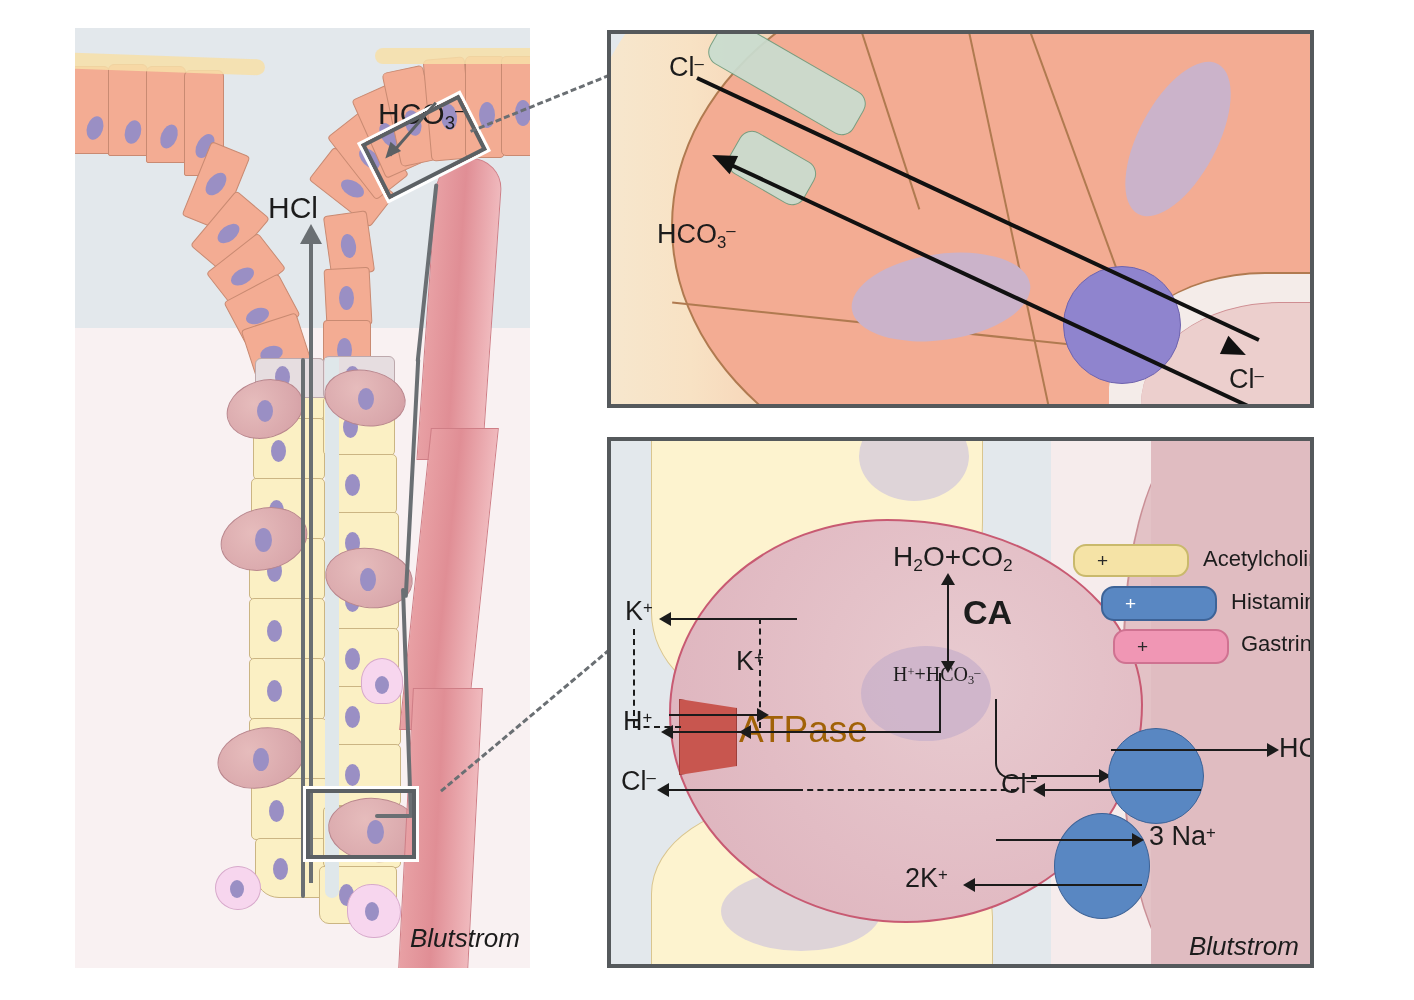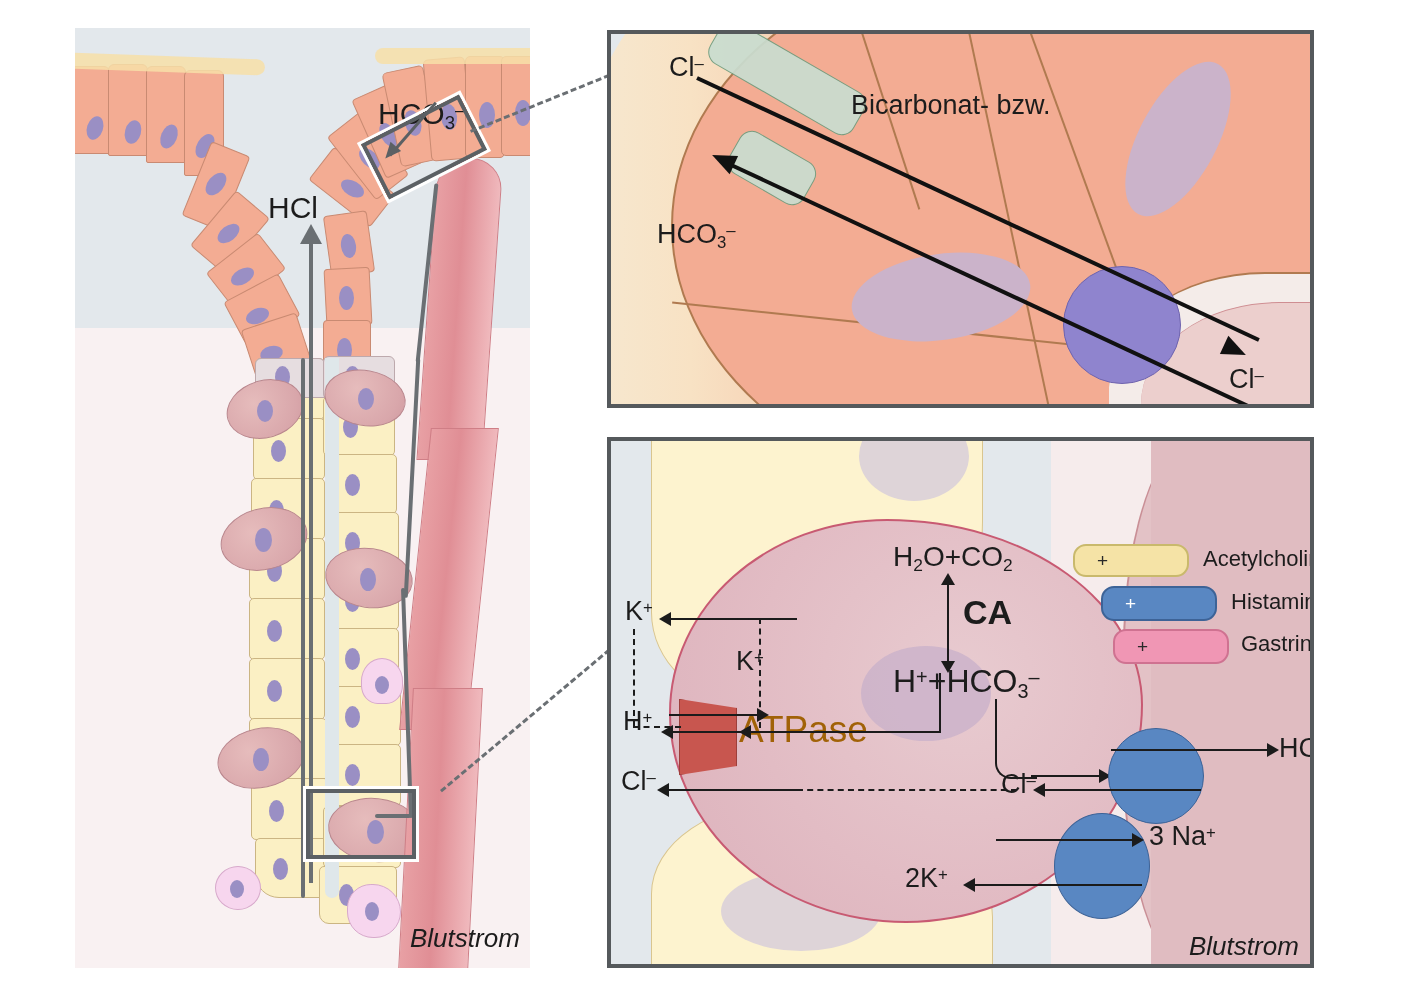--- a/index.html
+++ b/index.html
@@ -274,21 +274,20 @@
     <div style="position:absolute;left:100px;top:116px;width:0;height:0;border-top:10px solid transparent;
         border-bottom:10px solid transparent;border-right:24px solid #111;transform:rotate(25deg);"></div>
 
     <div class="lbl" style="left:58px;top:18px;font-size:27px;">
       <span>Cl</span><sup>–</sup>
     </div>
     <div class="lbl" style="left:46px;top:185px;font-size:27px;">
       <span>HCO</span><sub>3</sub><sup>–</sup>
     </div>
     <div class="lbl" style="left:240px;top:55px;font-size:27px;line-height:1.22;text-align:center;">
-      <div>Bicarbonat- bzw.</div>
     </div>
     <div class="lbl" style="left:618px;top:330px;font-size:27px;">
       <span>Cl</span><sup>–</sup>
     </div>
     <div class="lbl" style="left:606px;top:366px;font-size:27px;">
       <span>HCO</span><sup>–</sup>
     </div>
   </div>
 
   <div class="panel" id="panel-bottom">
@@ -343,21 +342,21 @@
     <div class="hL" style="left:46px;top:342px;"></div>
     <div class="dline" style="left:186px;top:348px;width:220px;"></div>
 
     <div class="lbl" style="left:282px;top:100px;font-size:28px;">
       H<sub>2</sub>O+CO<sub>2</sub>
     </div>
     <div class="tvline" style="left:336px;top:142px;height:82px;"></div>
     <div class="hU" style="left:330px;top:132px;"></div>
     <div class="hD" style="left:330px;top:220px;"></div>
     <div class="lbl" style="left:352px;top:152px;font-size:34px;font-weight:600;">CA</div>
-    <div class="lbl" style="left:282px;top:222px;font-size:32px;">
+    <div class="lbl" style="left:282px;top:222px;font-size:20px;font-family:Liberation Serif, serif;">
       H<sup>+</sup>+HCO<sub>3</sub><sup>–</sup>
     </div>
 
     <div class="tvline" style="left:384px;top:258px;height:58px;"></div>
     <div style="position:absolute;left:384px;top:300px;width:40px;height:36px;border-left:2px solid #1b1b1b;
         border-bottom:2px solid #1b1b1b;border-radius:0 0 0 16px;"></div>
     <div class="tline" style="left:420px;top:334px;width:72px;"></div>
     <div class="hR" style="left:488px;top:328px;"></div>
 
     <div class="pump-circ" style="left:497px;top:287px;width:94px;height:94px;"></div>

